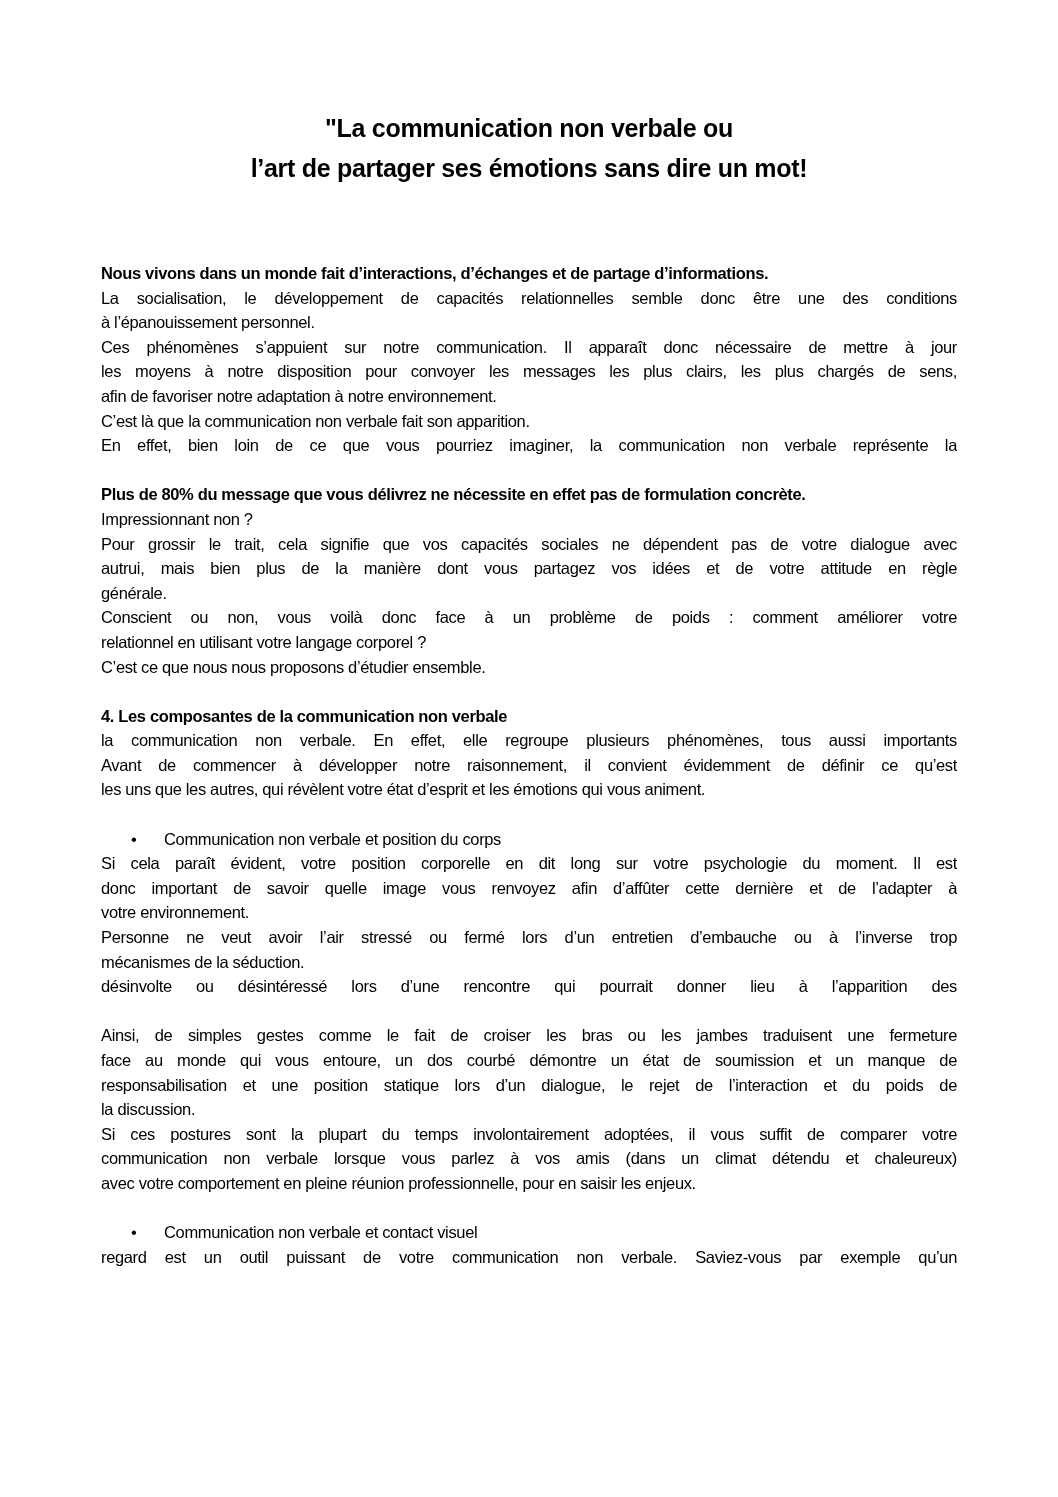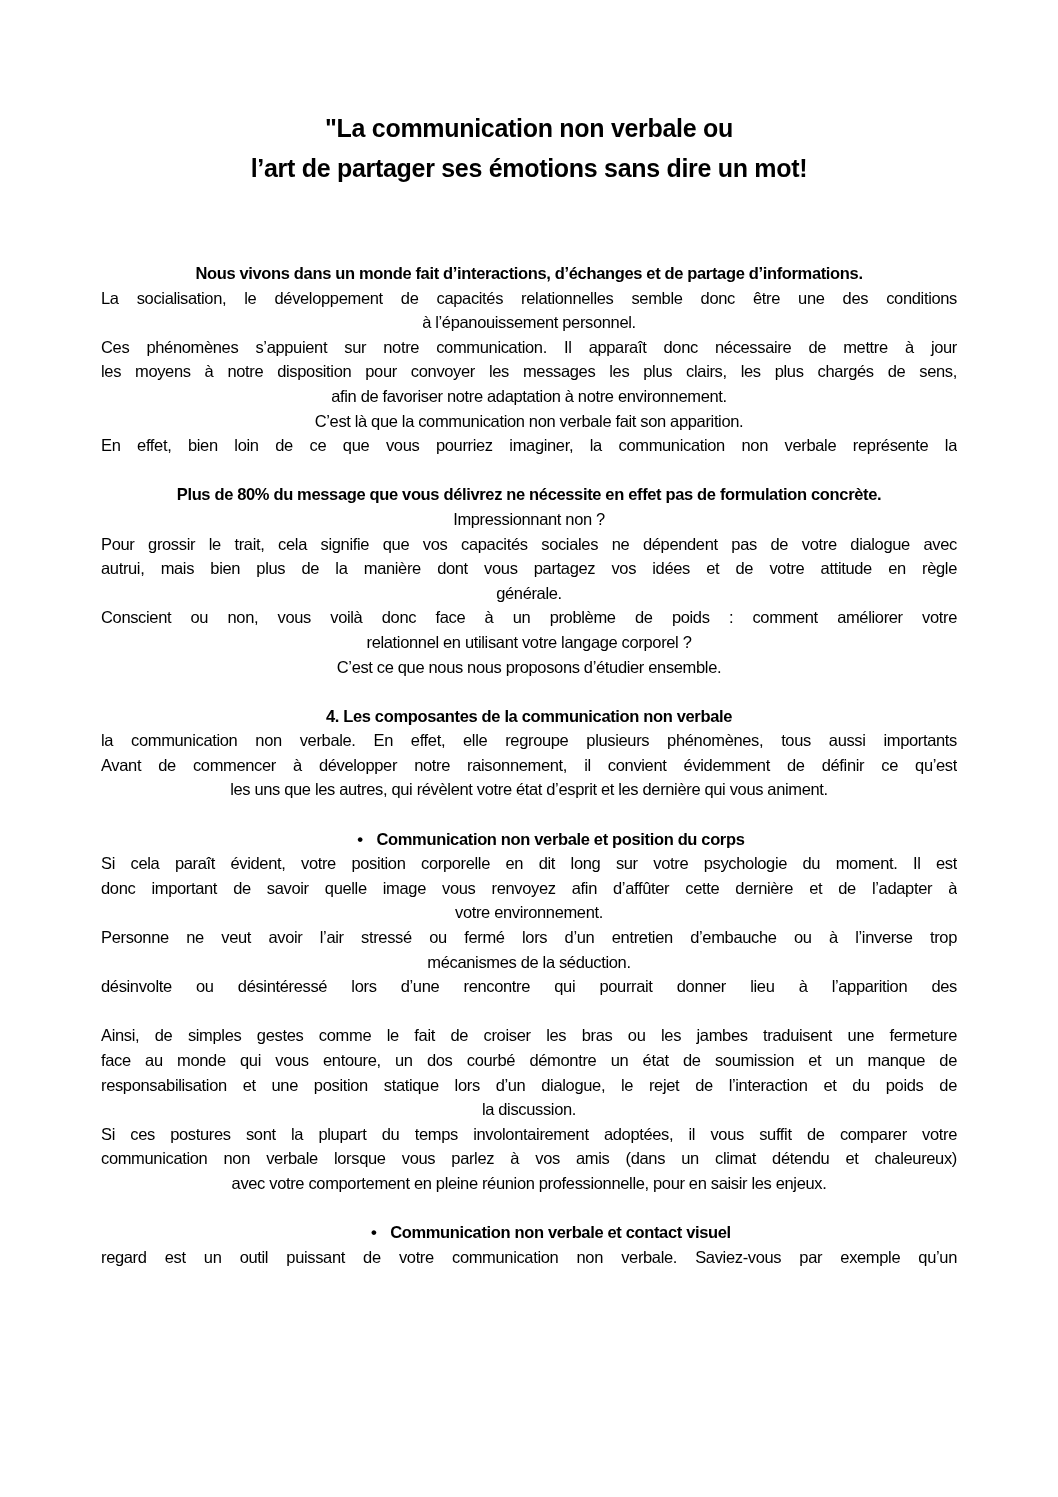--- a/index.html
+++ b/index.html
@@ -13,25 +13,25 @@
     position: absolute; left: 0; top: 108px; width: 1058px;
     text-align: center; font-weight: bold; font-size: 25px; line-height: 40px;
     font-family: "Liberation Sans", sans-serif; letter-spacing: -0.3px;
   }
   .title div { white-space: nowrap; }
   .body {
     position: absolute; left: 101px; top: 261px; width: 856px;
     font-size: 16.5px; line-height: 24.6px; letter-spacing: -0.35px;
     font-family: "Liberation Sans", sans-serif;
   }
-  .line { white-space: nowrap; height: 24.6px; text-align: center; }
+  .line { white-space: nowrap; height: 24.6px; }
   .line.justify { text-align: justify; text-align-last: justify; white-space: normal; overflow: hidden; }
   .bold { font-weight: bold; }
   .gap { height: 24.6px; }
-  .bullet { padding-left: 30px; font-weight: bold; white-space: nowrap; height: 24.6px; text-align: center; }
+  .bullet { padding-left: 30px; font-weight: normal; white-space: nowrap; height: 24.6px; }
   .bullet .dot { display: inline-block; width: 33px; }
 </style>
 </head>
 <body>
 
 <div class="page">
 
   <div class="title">
     <div>"La communication non verbale ou</div>
     <div>l’art de partager ses émotions sans dire un mot!</div>
@@ -55,21 +55,21 @@
     <div class="line justify">autrui, mais bien plus de la manière dont vous partagez vos idées et de votre attitude en règle</div>
     <div class="line">générale.</div>
     <div class="line justify">Conscient ou non, vous voilà donc face à un problème de poids : comment améliorer votre</div>
     <div class="line">relationnel en utilisant votre langage corporel ?</div>
     <div class="line">C’est ce que nous nous proposons d’étudier ensemble.</div>
     <div class="gap"></div>
 
     <div class="line bold">4. Les composantes de la communication non verbale</div>
     <div class="line justify">la communication non verbale. En effet, elle regroupe plusieurs phénomènes, tous aussi importants</div>
     <div class="line justify">Avant de commencer à développer notre raisonnement, il convient évidemment de définir ce qu’est</div>
-    <div class="line">les uns que les autres, qui révèlent votre état d’esprit et les dernière qui vous animent.</div>
+    <div class="line">les uns que les autres, qui révèlent votre état d’esprit et les émotions qui vous animent.</div>
     <div class="gap"></div>
 
     <div class="bullet">
       <span class="dot">•</span><span>Communication non verbale et position du corps</span>
     </div>
     <div class="line justify">Si cela paraît évident, votre position corporelle en dit long sur votre psychologie du moment. Il est</div>
     <div class="line justify">donc important de savoir quelle image vous renvoyez afin d’affûter cette dernière et de l’adapter à</div>
     <div class="line">votre environnement.</div>
     <div class="line justify">Personne ne veut avoir l’air stressé ou fermé lors d’un entretien d’embauche ou à l’inverse trop</div>
     <div class="line">mécanismes de la séduction.</div>

